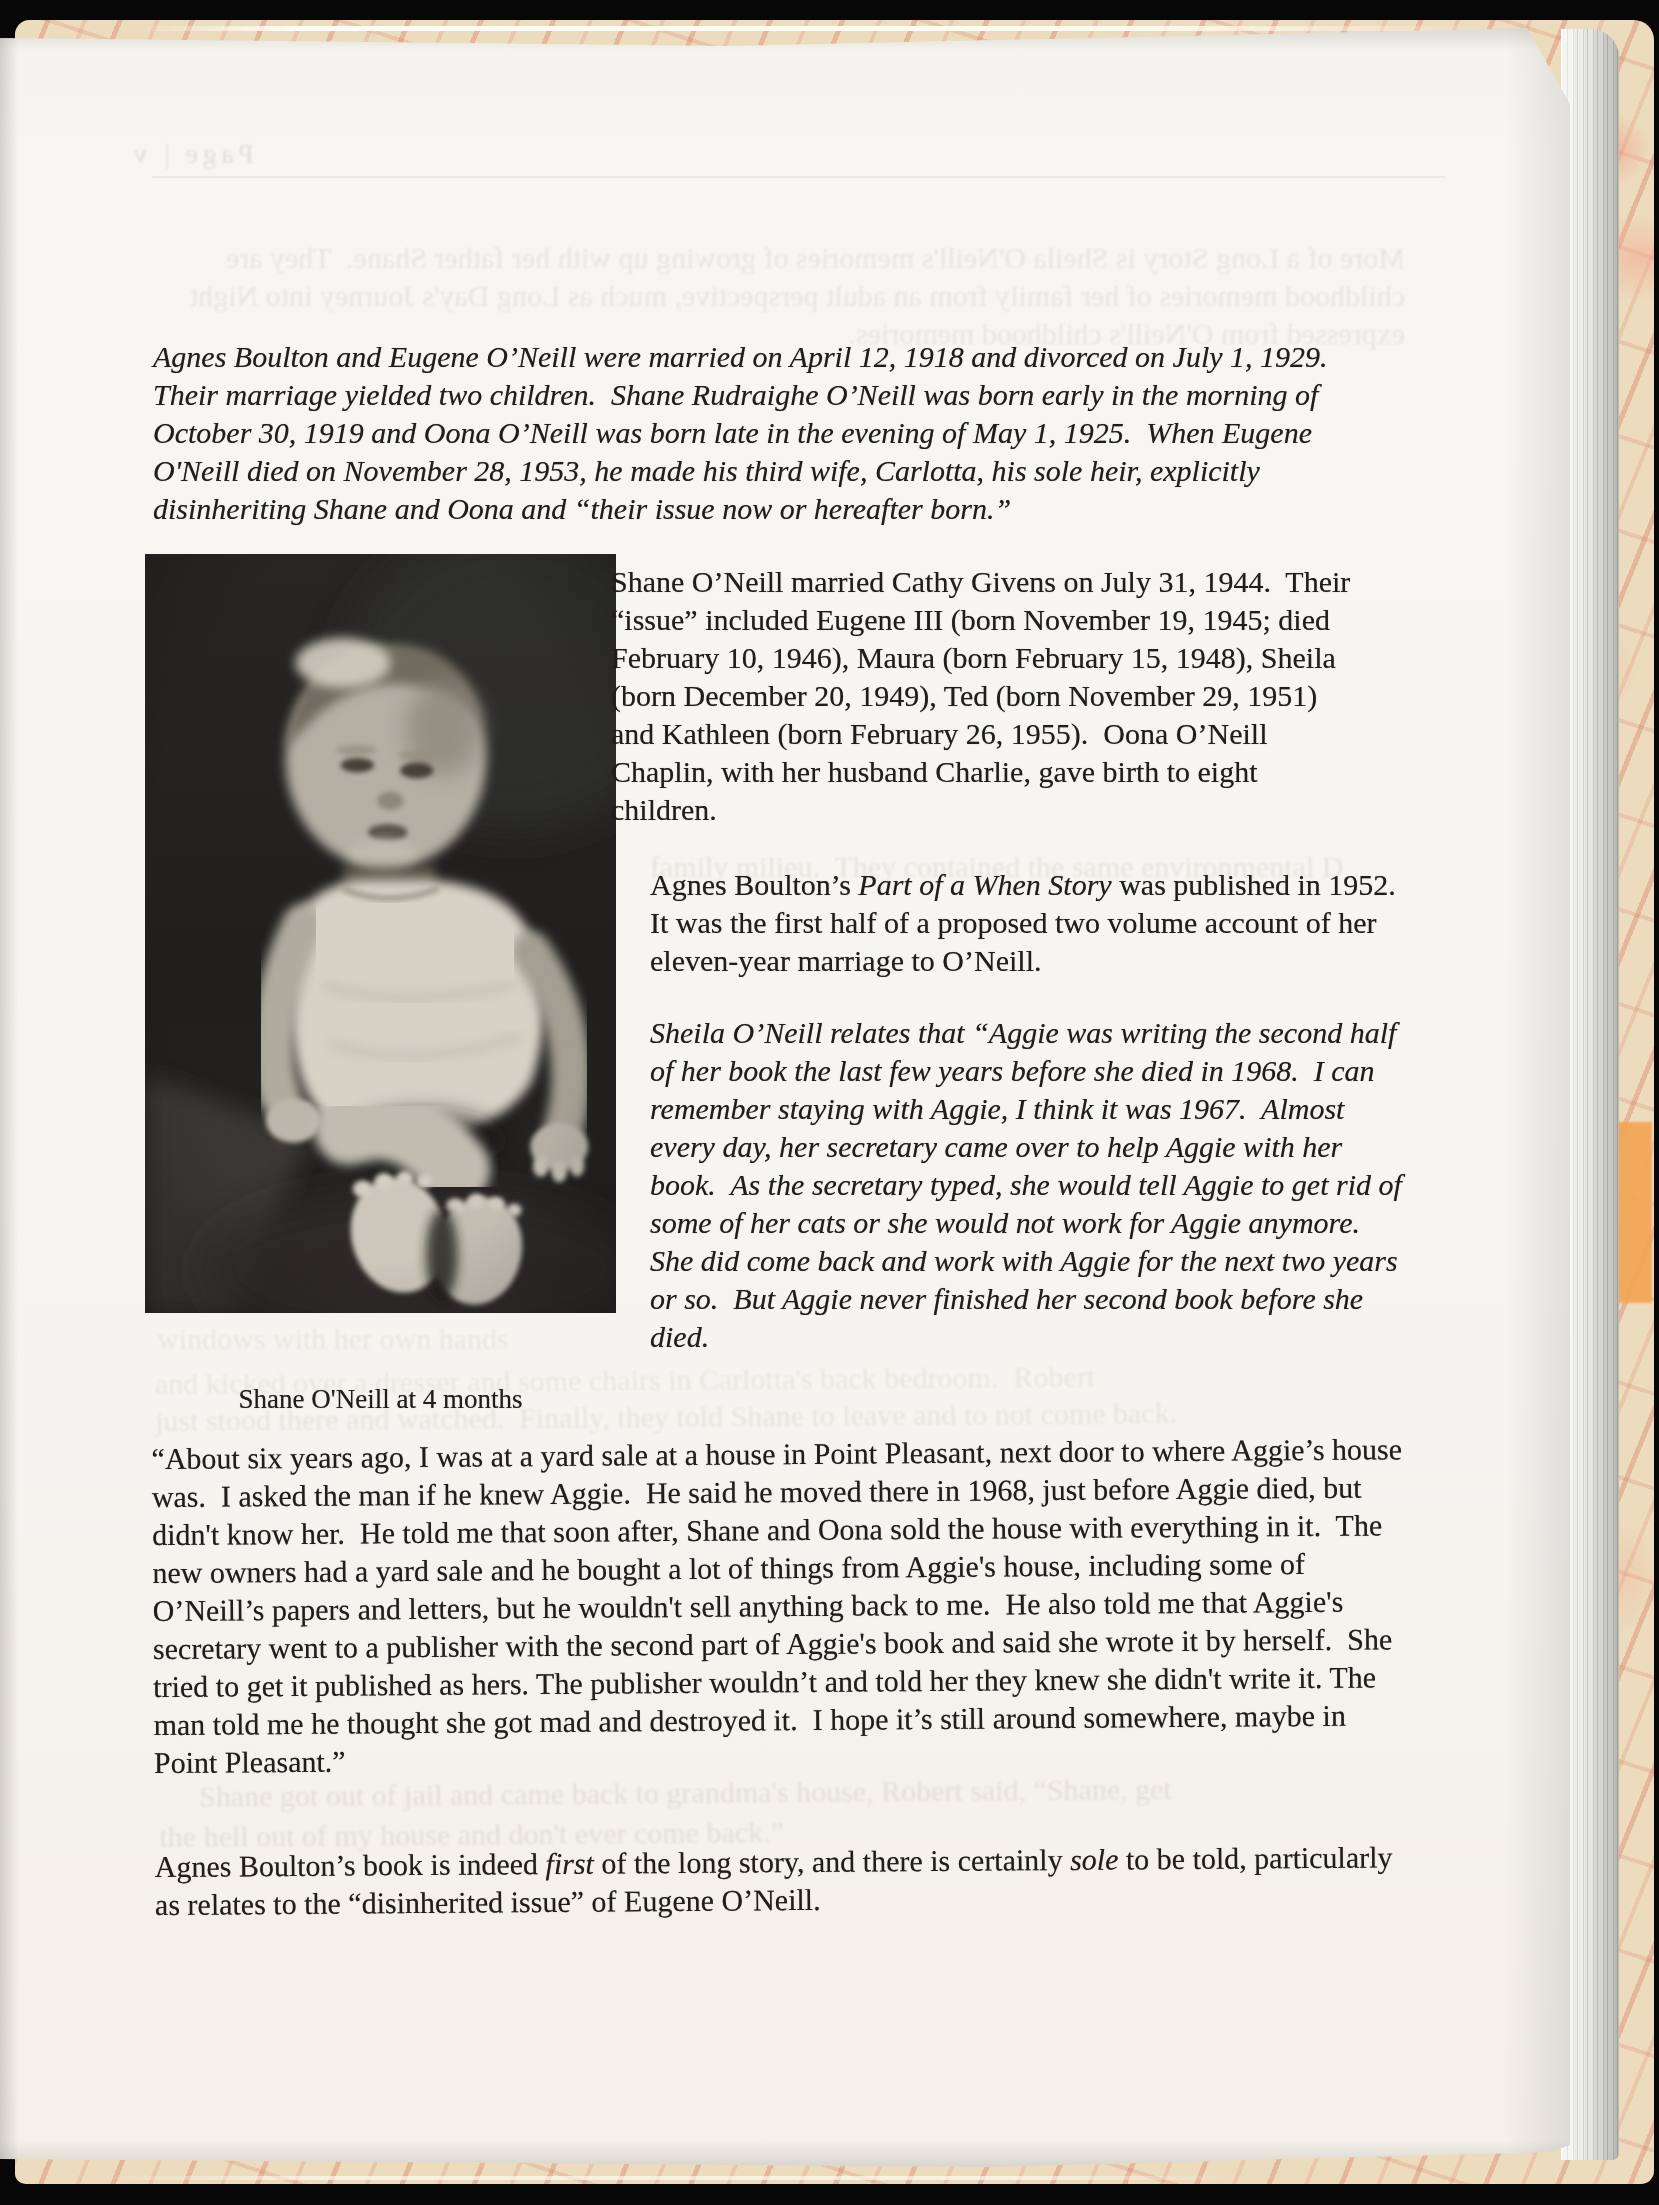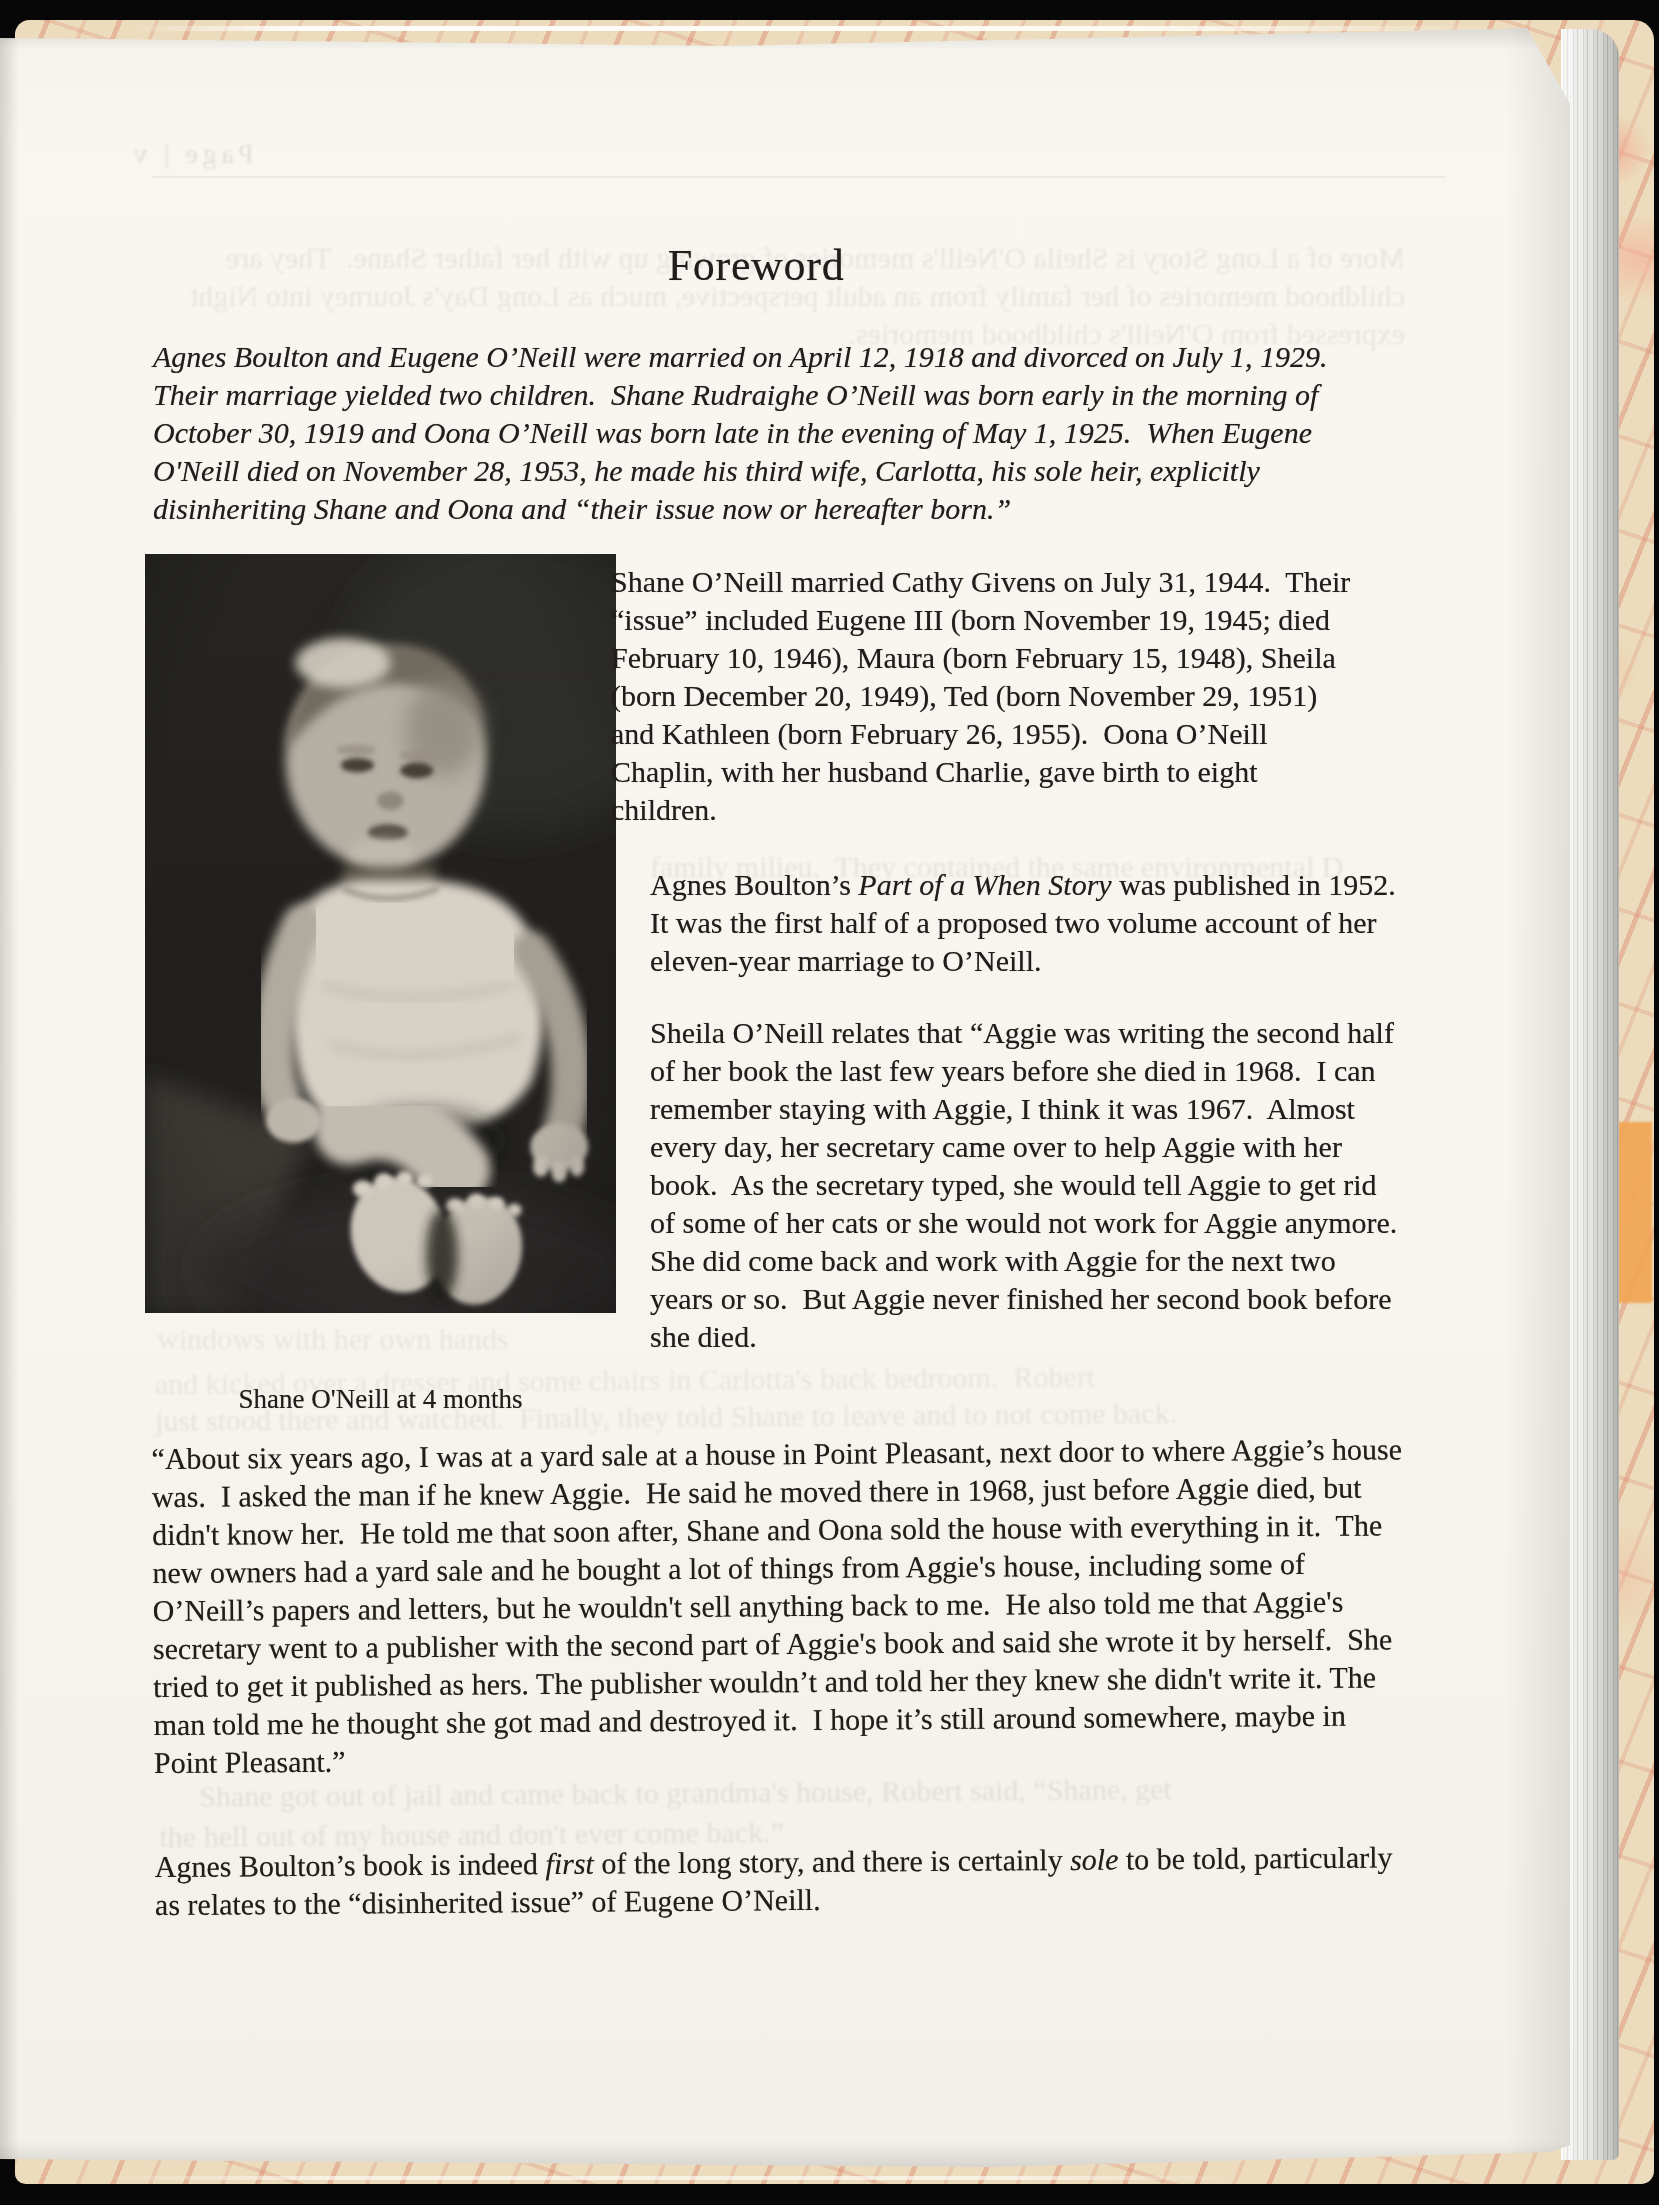--- a/index.html
+++ b/index.html
@@ -66,21 +66,21 @@
     position:absolute;left:139px;top:239px;width:1234px;
     font-size:44px;line-height:53px;text-align:center;letter-spacing:0.7px;
   }
   .para{
     position:absolute;font-size:30px;line-height:38px;
     white-space:pre-wrap;text-align:left;
   }
   .p-intro      {left:153px;top:338px; width:1252px;font-style:italic;}
   .p-marriage   {left:611px;top:563px; width:751px;}
   .p-book       {left:650px;top:866px;width:751px;}
-  .p-sheila     {left:650px;top:1014px;width:754px;}
+  .p-sheila     {left:650px;top:1014px;width:754px;font-style:italic;}
   .p-yardsale   {left:153px;top:1440px;width:1257px;}
   .p-conclusion {left:153px;top:1848px;width:1257px;}
   .caption{
     position:absolute;left:145px;top:1336px;width:471px;
     font-size:27px;text-align:center;
   }
   .lower-tilt{position:absolute;left:0;top:0;width:1570px;height:2178px;
     transform:rotate(-0.45deg);transform-origin:165px 1650px;}
 
   
@@ -120,21 +120,20 @@
   <div class="edge-left"></div>
   <div class="edge-right"></div>
   <div class="edge-bottom"></div>
 
   <div class="bleed bleed-pageno mirror">Page | v</div>
   <div class="bleed-rule"></div>
   <div class="bleed bleed-toppara mirror">More of a Long Story is Sheila O'Neill's memories of growing up with her father Shane.  They are childhood memories of her family from an adult perspective, much as Long Day's Journey into Night expressed from O'Neill's childhood memories.</div>
   <div class="bleed bleed-mid1">family milieu.  They contained the same environmental D</div>
   <div class="bleed bleed-mid2">windows with her own hands</div>
 
-  <h1 class="title ink" style="margin:0;font-weight:400;">Foreword</h1>
 
   <p class="para ink p-intro" style="margin:0;"><span>Agnes Boulton and Eugene O’Neill were married on April 12, 1918 and divorced on July 1, 1929.  Their marriage yielded two children.  Shane Rudraighe O’Neill was born early in the morning of October 30, 1919 and Oona O’Neill was born late in the evening of May 1, 1925.  When Eugene O'Neill died on November 28, 1953, he made his third wife, Carlotta, his sole heir, explicitly disinheriting Shane and Oona and “their issue now or hereafter born.”</span></p>
 
   <figure class="photo" style="margin:0;">
     <svg viewBox="0 0 714 1150" preserveAspectRatio="none">
       <defs>
         <filter id="b4" x="-40%" y="-40%" width="180%" height="180%">
             <feGaussianBlur stdDeviation="4"></feGaussianBlur>
           </filter>
         <filter id="b8" x="-40%" y="-40%" width="180%" height="180%">

